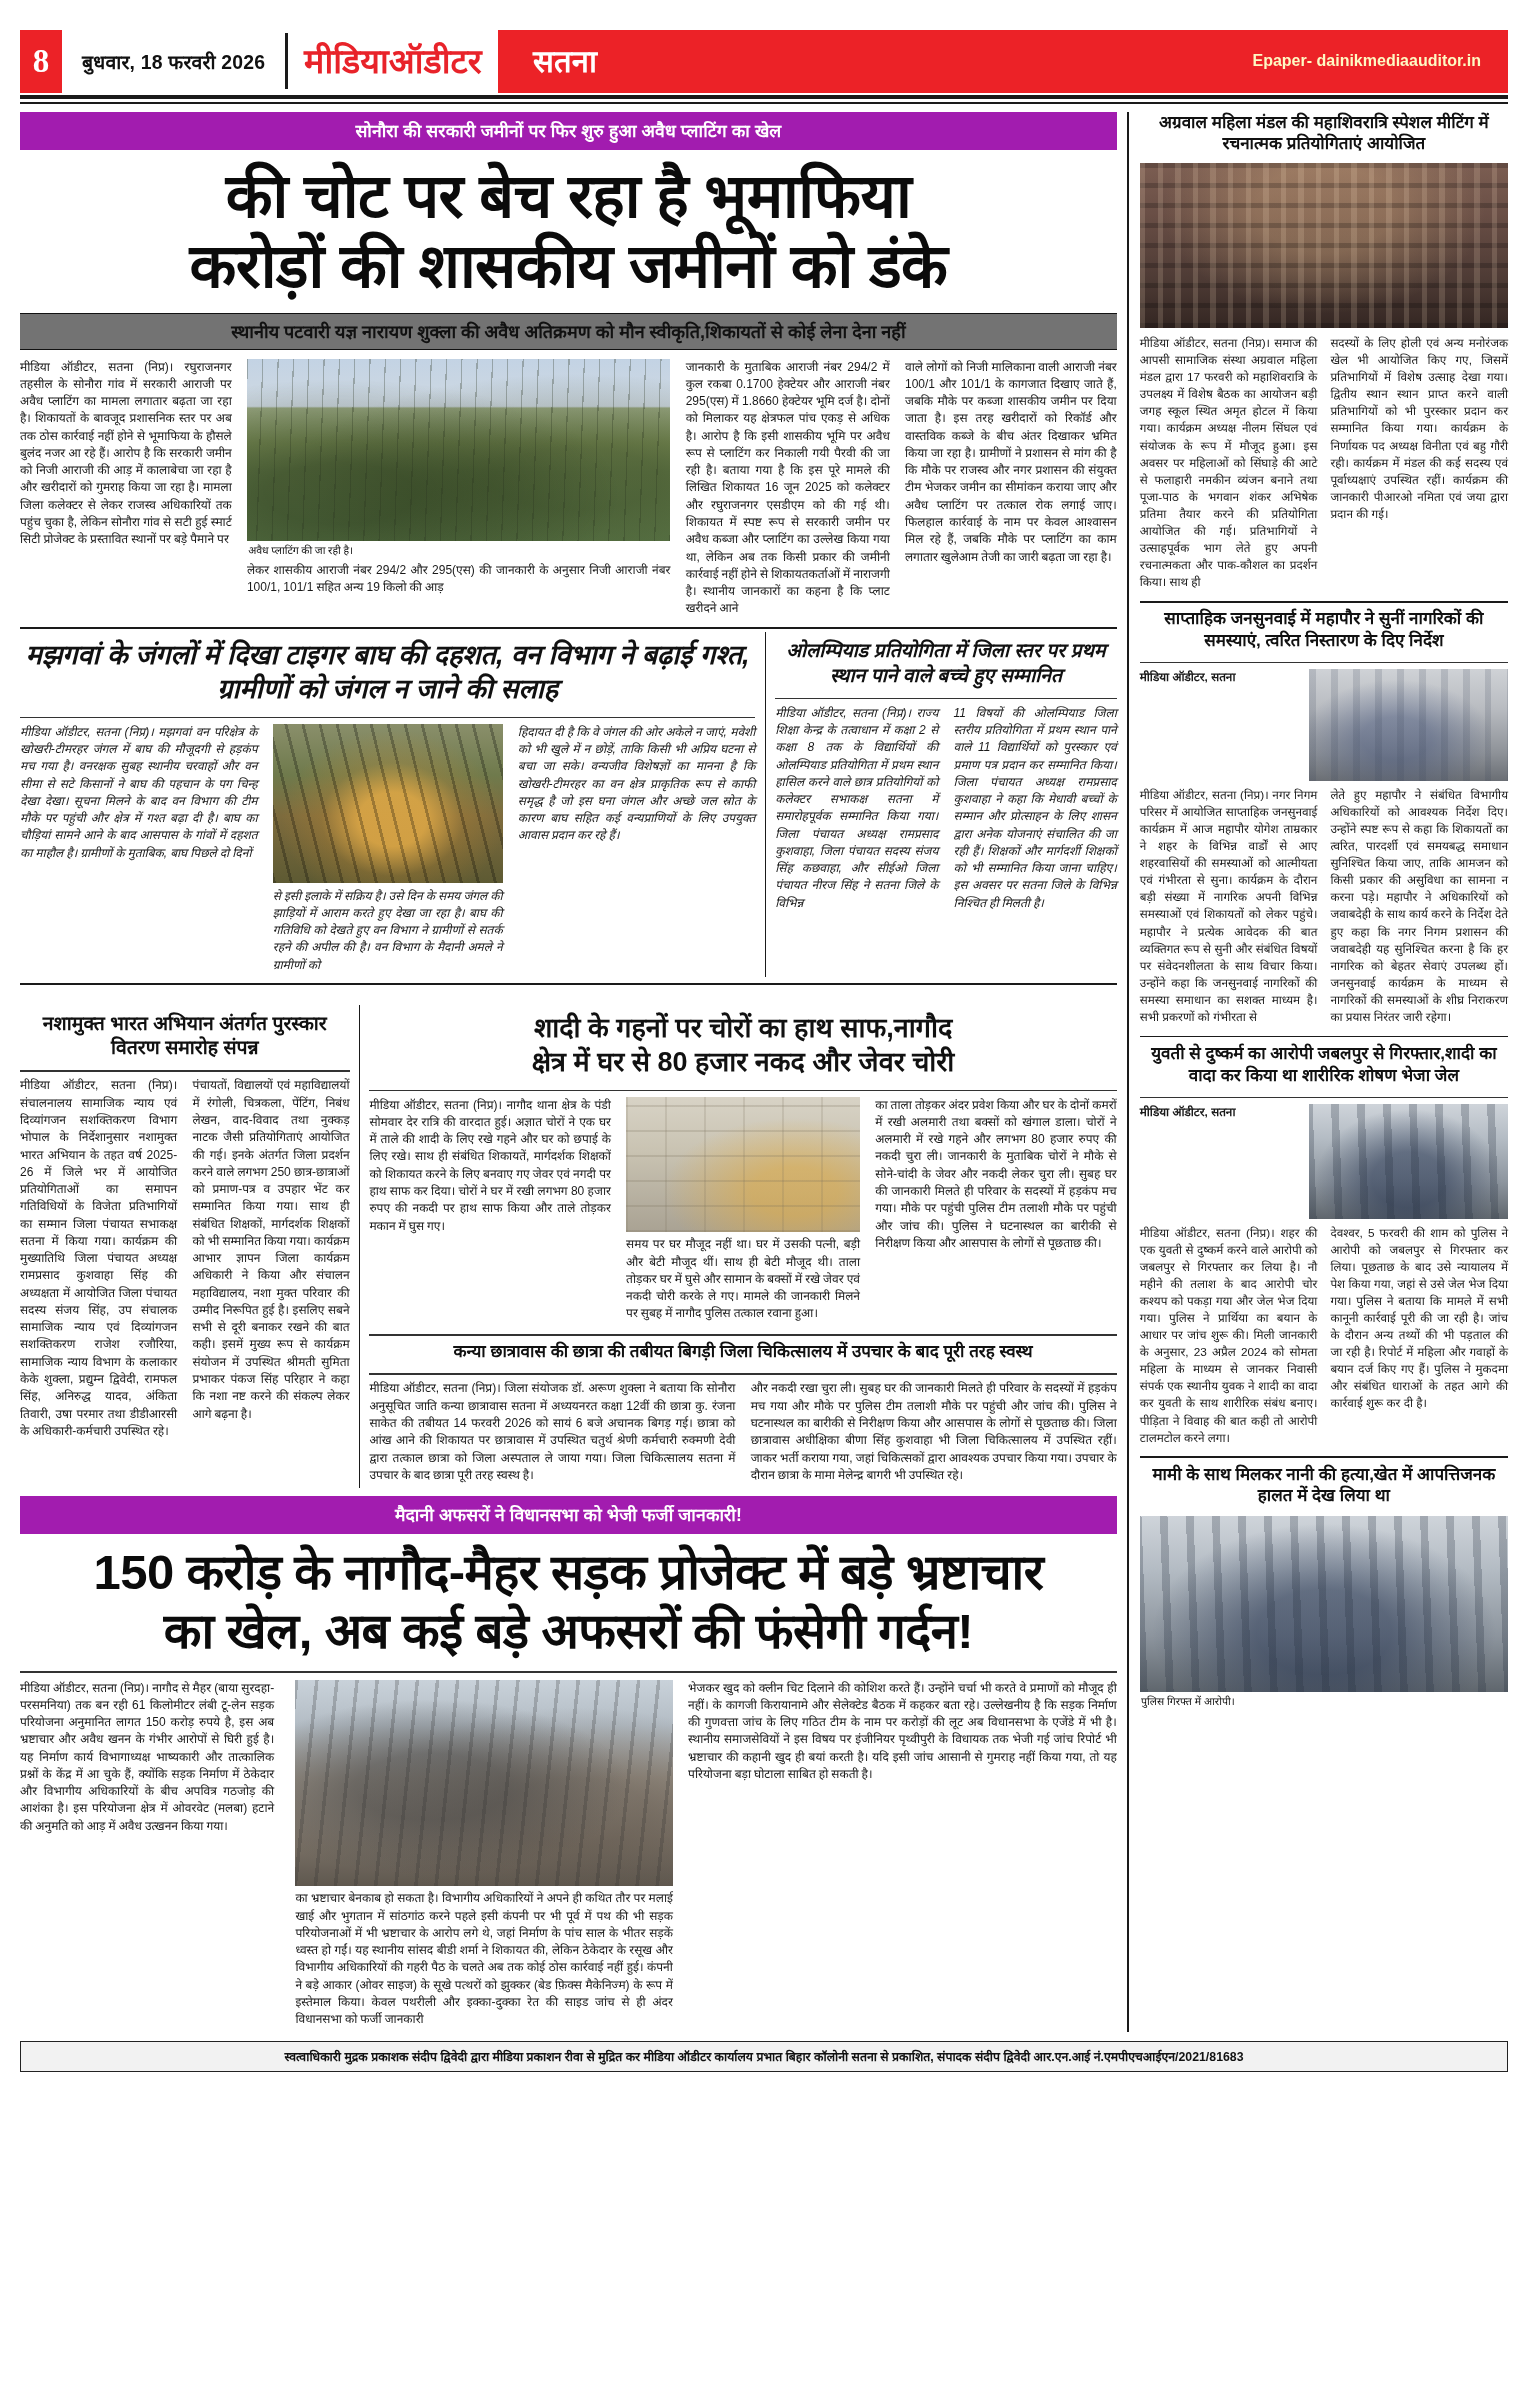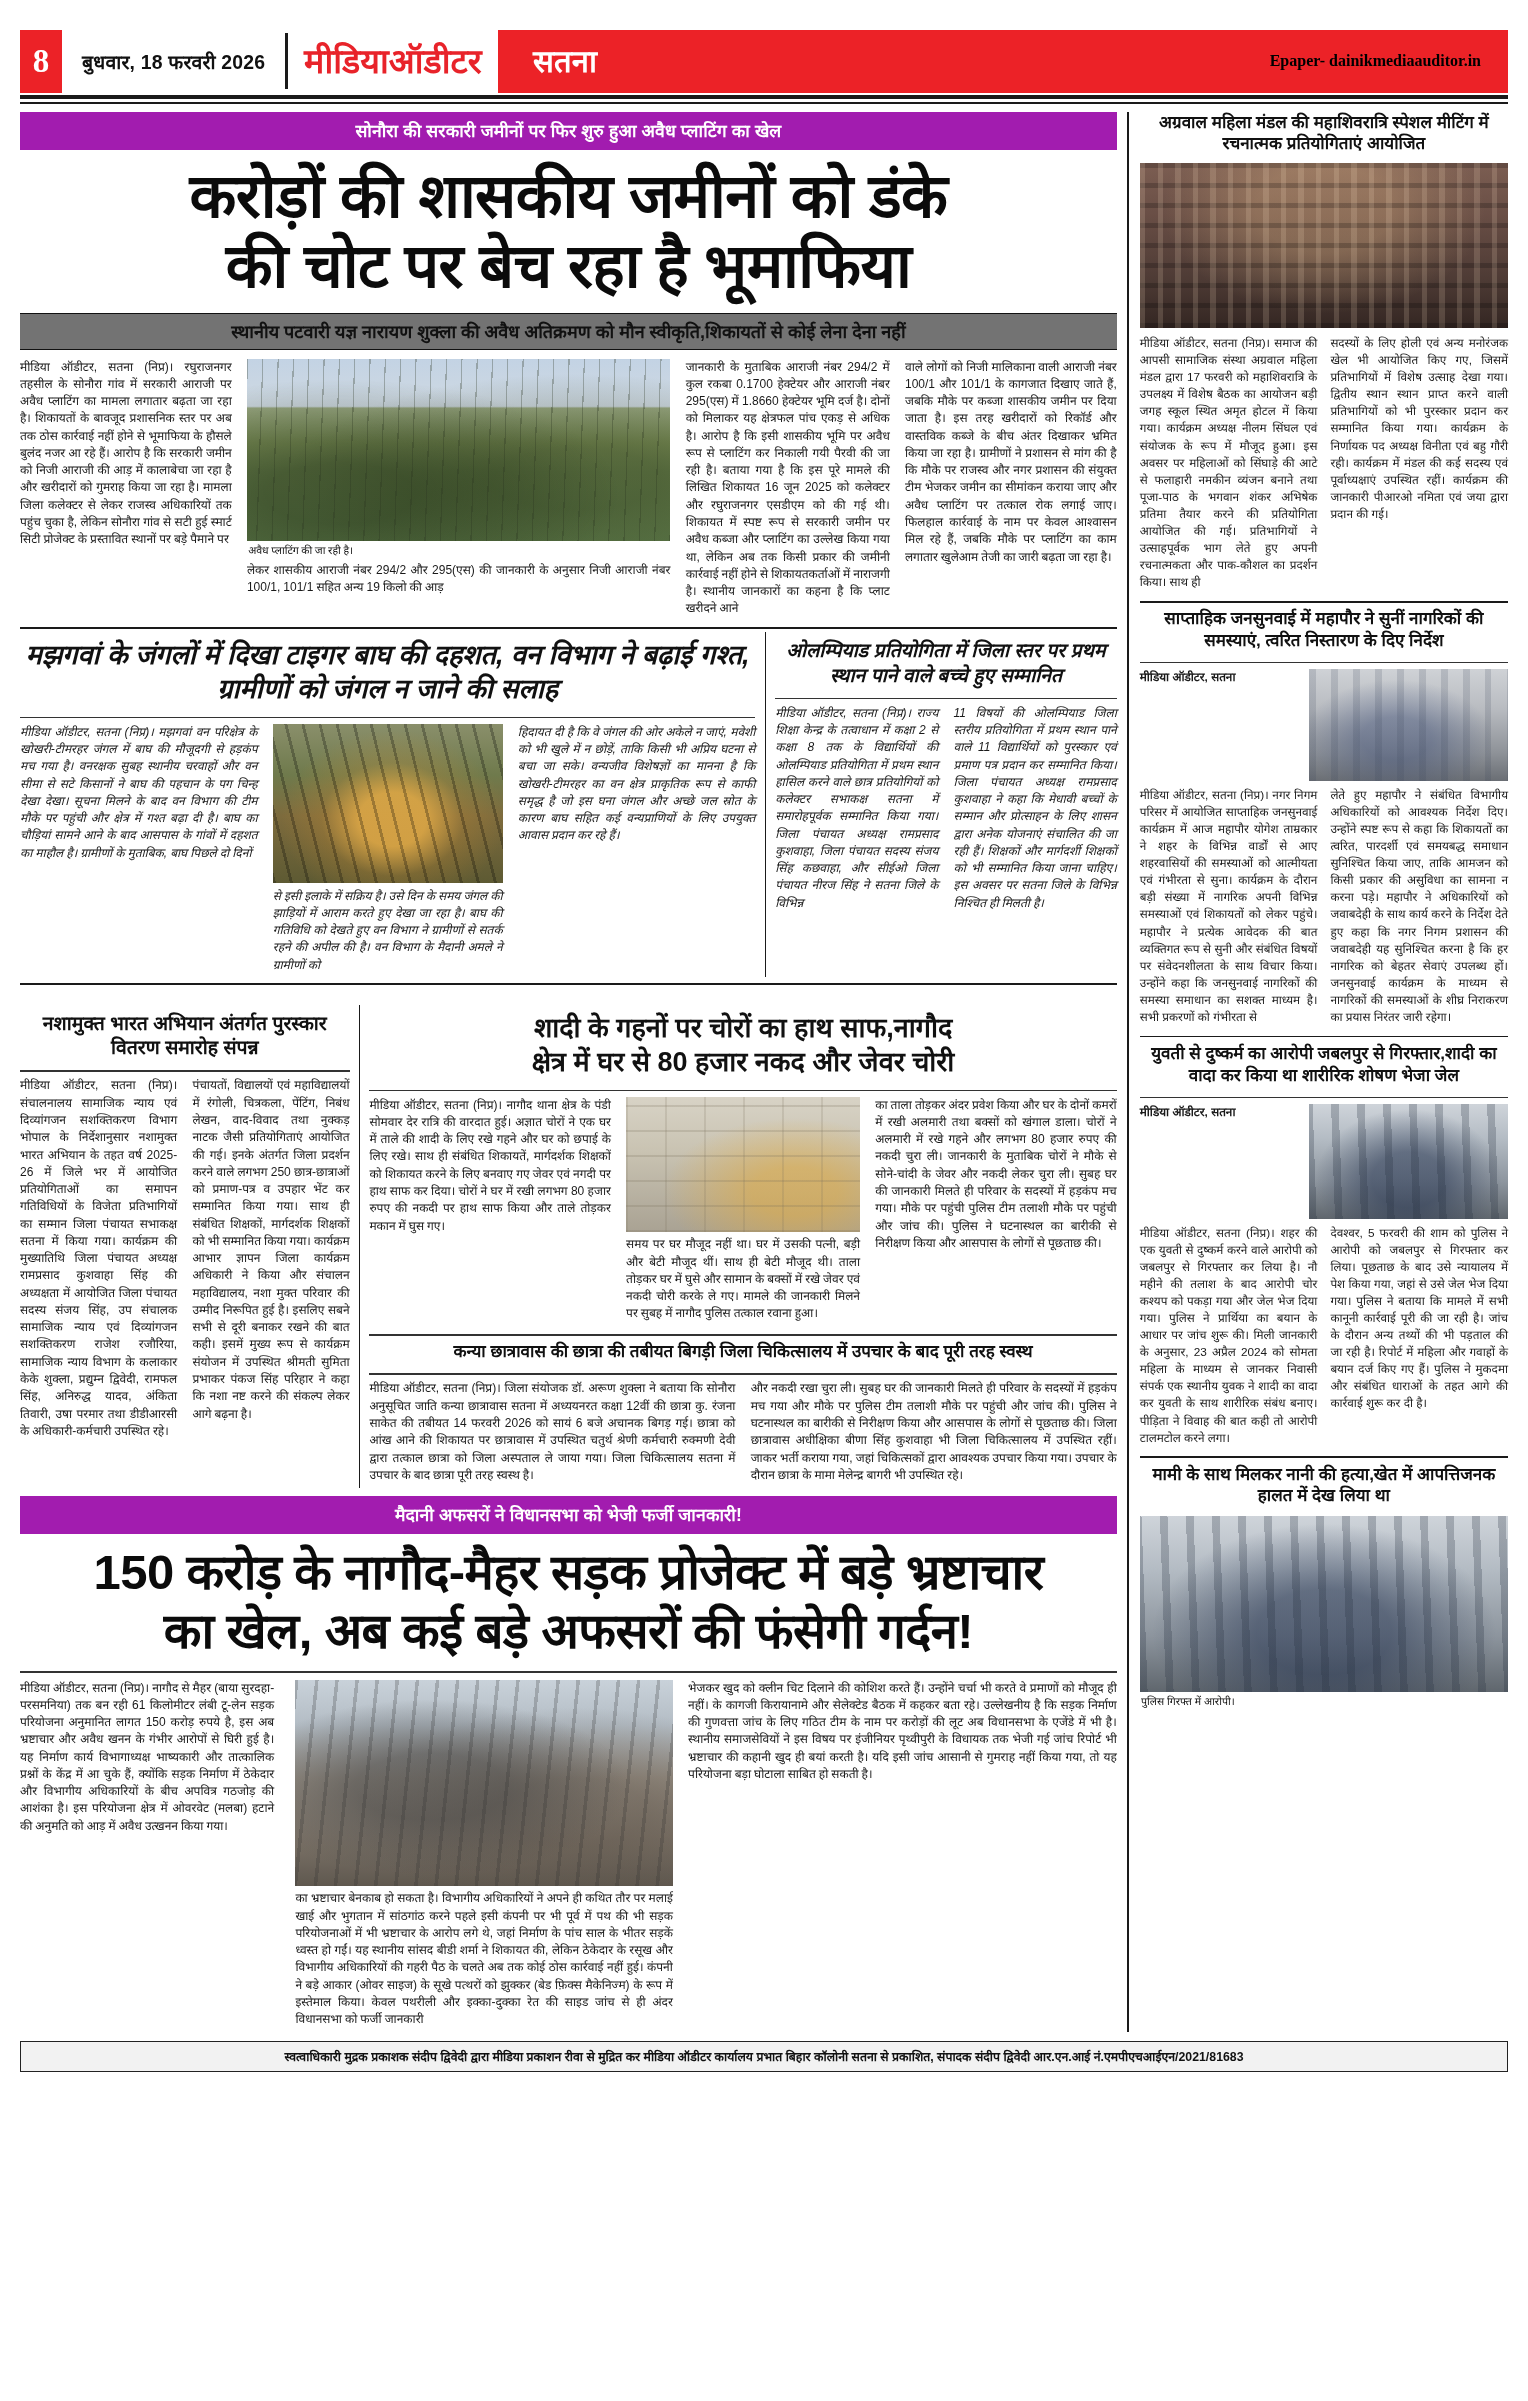--- a/index.html
+++ b/index.html
@@ -30,22 +30,22 @@
     font-size:34px;font-weight:bold;line-height:1;white-space:nowrap;
     font-family:"Liberation Sans",sans-serif;
   }
   .city-bar{
     flex:1;background:#ec2227;display:flex;align-items:center;justify-content:flex-start;
     position:relative;padding-left:35px;
   }
   .city-name{color:#fff;font-size:31px;font-weight:bold;line-height:1;}
   .epaper{
     position:absolute;right:27px;top:50%;transform:translateY(-50%);
-    color:#000000;font-size:16px;font-weight:bold;white-space:nowrap;
-    font-family:Liberation Serif, serif;
+    color:#fef9c3;font-size:16px;font-weight:bold;white-space:nowrap;
+    font-family:Liberation Sans, sans-serif;
   }
   .mh-rule{height:4.1px;background:#1a1a1a;margin-top:2.9px;}
   .mh-rule2{height:1.8px;background:#1a1a1a;margin-top:2.4px;}
 
   
   .body-grid{display:flex;gap:0;margin-top:8.2px;}
   .left-zone{width:1102px;}
   .vrule{width:1.8px;background:#1a1a1a;margin:0 10.6px;}
   .right-zone{width:370px;}
 
@@ -182,22 +182,22 @@
   </div>
   <div class="mh-rule"></div>
   <div class="mh-rule2"></div>
 
   <div class="body-grid">
 
     <div class="left-zone">
 
       <div class="red-banner">सोनौरा की सरकारी जमीनों पर फिर शुरु हुआ अवैध प्लाटिंग का खेल</div>
       <div class="lead-head">
+        <div>की चोट पर बेच रहा है भूमाफिया</div>
         <div>करोड़ों की शासकीय जमीनों को डंके</div>
-        <div>की चोट पर बेच रहा है भूमाफिया</div>
       </div>
       <div class="yellow-banner">स्थानीय पटवारी यज्ञ नारायण शुक्ला की अवैध अतिक्रमण को मौन स्वीकृति,शिकायतों से कोई लेना देना नहीं</div>
 
       <div class="cols c5" style="margin-top:8.2px;">
         <div class="col">
           <p>मीडिया ऑडीटर, सतना (निप्र)। रघुराजनगर तहसील के सोनौरा गांव में सरकारी आराजी पर अवैध प्लाटिंग का मामला लगातार बढ़ता जा रहा है। शिकायतों के बावजूद प्रशासनिक स्तर पर अब तक ठोस कार्रवाई नहीं होने से भूमाफिया के हौसले बुलंद नजर आ रहे हैं। आरोप है कि सरकारी जमीन को निजी आराजी की आड़ में कालाबेचा जा रहा है और खरीदारों को गुमराह किया जा रहा है। मामला जिला कलेक्टर से लेकर राजस्व अधिकारियों तक पहुंच चुका है, लेकिन सोनौरा गांव से सटी हुई स्मार्ट सिटी प्रोजेक्ट के प्रस्तावित स्थानों पर बड़े पैमाने पर</p>
         </div>
         <div class="col" style="width:40%;">
           <div class="photo ph-field" style="height:182px;"></div>
           <div class="cap">अवैध प्लाटिंग की जा रही है।</div>

